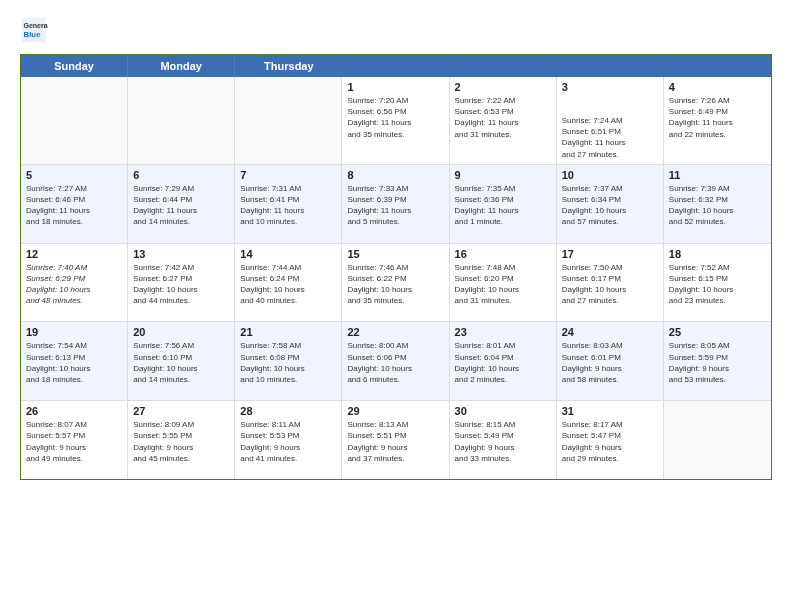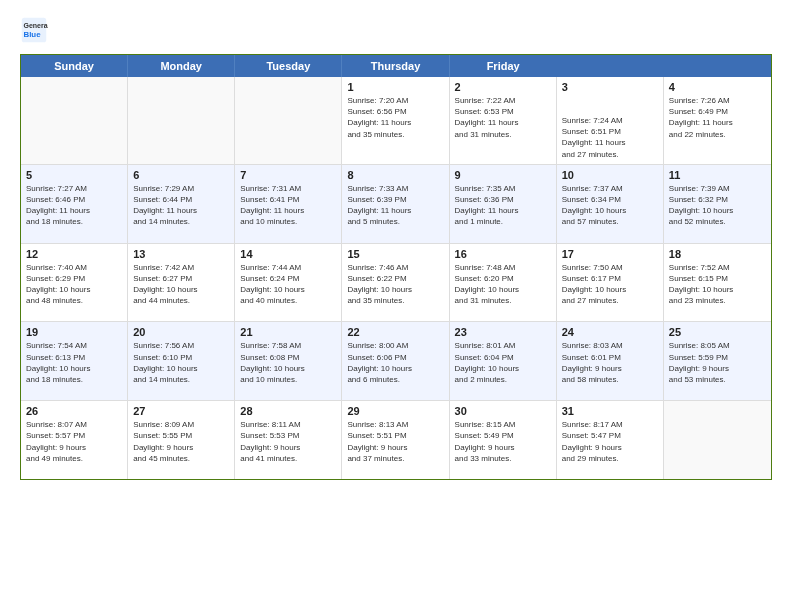--- a/index.html
+++ b/index.html
@@ -130,23 +130,21 @@
     <div class="title-block">
       <div class="month-title"></div>
       <div class="location"></div>
     </div>
   </div>
 
   <div class="calendar">
     <div class="cal-header">
     <div class="cal-header-cell">Sunday</div>
         <div class="cal-header-cell">Monday</div>
-        <div class="cal-header-cell">Tuesday</div>
         <div class="cal-header-cell">Thursday</div>
-        <div class="cal-header-cell">Friday</div>
       </div>
     <div class="cal-body">
     <div class="cal-row">
           <div class="cal-cell empty"></div>
           <div class="cal-cell empty"></div>
           <div class="cal-cell empty"></div>
           <div class="cal-cell">
             <div class="day-number">1</div>
             <div class="cell-info" style="white-space: pre-line;">Sunrise: 7:20 AM
 Sunset: 6:56 PM
@@ -222,21 +220,21 @@
             <div class="day-number">11</div>
             <div class="cell-info" style="white-space: pre-line;">Sunrise: 7:39 AM
 Sunset: 6:32 PM
 Daylight: 10 hours
 and 52 minutes.</div>
           </div>
         </div>
         <div class="cal-row">
           <div class="cal-cell">
             <div class="day-number">12</div>
-            <div class="cell-info" style="white-space: pre-line;">Sunrise: 7:40 AM
+            <div class="cell-info" style="white-space: pre-line; font-style: italic;">Sunrise: 7:40 AM
 Sunset: 6:29 PM
 Daylight: 10 hours
 and 48 minutes.</div>
           </div>
           <div class="cal-cell">
             <div class="day-number">13</div>
             <div class="cell-info" style="white-space: pre-line;">Sunrise: 7:42 AM
 Sunset: 6:27 PM
 Daylight: 10 hours
 and 44 minutes.</div>

